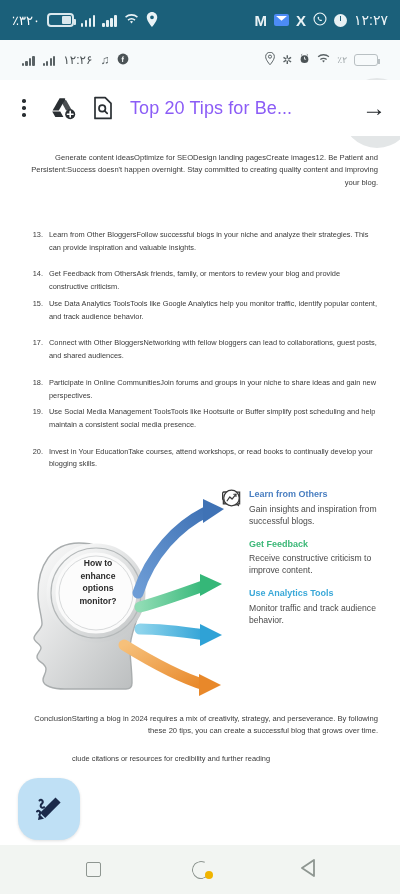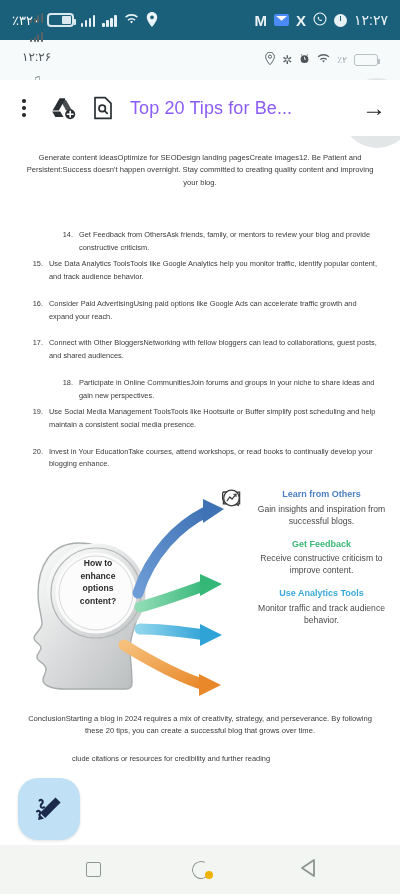--- a/index.html
+++ b/index.html
@@ -43,21 +43,21 @@
   .mailbox::after{ content:""; position:absolute; left:1.5px; top:1.5px; width:12px; height:9px;
     background:#fff; clip-path: polygon(0 0,100% 0,50% 58%); }
   .alarm { width:13px; height:13px; border-radius:50%; background:#e8f1f4; position:relative; }
   .alarm::before{ content:""; position:absolute; left:5.5px; top:2.5px; width:1.5px; height:5px; background:#1b607a;}
 
   
   .statusbar2 {
     position:relative; height:40px; background:#f7fafb;
     display:flex; align-items:center; padding:0 22px; color:#4c5356;
   }
-  .sb2-left{ display:flex; align-items:center; gap:8px;flex-direction:column;}
+  .sb2-left{ display:flex; align-items:center; gap:8px;}
   .sb2-right{ display:flex; align-items:center; gap:7px; margin-left:auto;}
   .bars2 { display:flex; align-items:flex-end; gap:1.3px; height:11px; }
   .bars2 b { width:2.2px; background:#5a6265; border-radius:1px; display:block;}
   .bars2 b:nth-child(1){height:3px}.bars2 b:nth-child(2){height:5px}
   .bars2 b:nth-child(3){height:7.5px}.bars2 b:nth-child(4){height:10px}
   .sb2-time{ font-size:12px; color:#4c5356; letter-spacing:.4px;}
   .sb2-ico{ font-size:12px; color:#5a6265; }
   .pct2{ font-size:9px; color:#9aa2a5; }
   .battery2 { width:24px; height:12px; border:1.5px solid #b9c0c3; border-radius:3px; position:relative;}
   .battery2::after{ content:""; position:absolute; right:-3px; top:3.5px; width:2px;height:5px;background:#b9c0c3;}
@@ -86,44 +86,44 @@
   }
   .fwd-arrow{ margin-left:auto; font-size:24px; color:#23272b; line-height:1; }
 
   
   .page{
     position:absolute; left:0; top:136px; right:0; bottom:49px;
     background:#fff; overflow:hidden;
   }
   .doc-pad{ padding: 16px 22px 0 22px; }
   .para{
-    font-size:7.6px; line-height:1.62; color:#3a3a3a; text-align:center;
+    font-size:7.6px; line-height:1.62; color:#3a3a3a; text-align:right;
     margin-bottom: 12px;
   }
   .list{ margin: 40px 0 0 0; padding:0 22px 0 30px; list-style:none; }
   .li{
     font-size:7.4px; line-height:1.72; color:#3a3a3a;
     display:flex; gap:6px; margin-bottom:14px;
   }
   .li .num{ min-width:13px; text-align:right; }
-  .li.tight{ margin-bottom:4px;margin-left:30px; }
+  .li.tight{ margin-bottom:4px; }
   .li .txt{ flex:1; }
 
   
   .info{ position:relative; height:222px; margin-top:14px; }
   .info svg{ position:absolute; left:0; top:0; }
   .head-label{
     position:absolute; left:62px; top:72px; width:72px; text-align:center;
     font-size:8.6px; font-weight:bold; color:#2b2b2b; line-height:1.45;
   }
   .items{ position:absolute; left:222px; top:4px; width:172px; }
   .item{ display:flex; gap:8px; margin-bottom:11px; }
   .item .ico{ width:19px; flex:0 0 19px; padding-top:1px;}
   .item .ico svg{ width:19px; height:18px; display:block;}
-  .item .body{ flex:1;text-align:center; }
+  .item .body{ flex:1; }
   .item .ttl{ font-size:9px; font-weight:bold; line-height:1.3; margin-bottom:3px;}
   .item .desc{ font-size:8.6px; color:#4a4a4a; line-height:1.38; }
 
   
   .concl{ padding: 6px 22px 0 22px; }
   .concl .para{ margin-bottom:16px; }
   .note{ font-size:7.4px; color:#3a3a3a; padding-left:50px; }
 
   
   .fab{
@@ -278,47 +278,47 @@
     <div class="fwd-arrow">→</div>
   </div>
 
   <div class="page">
 
     <div class="doc-pad">
       <p class="para">Generate content ideasOptimize for SEODesign landing pagesCreate images12. Be Patient and Persistent:Success doesn't happen overnight. Stay committed to creating quality content and improving your blog.</p>
     </div>
 
     <ul class="list">
+      <li class="li">
+        <span class="num">13.</span>
+        <span class="txt">Learn from Other BloggersFollow successful blogs in your niche and analyze their strategies. This can provide inspiration and valuable insights.</span>
+      </li>
       <li class="li tight">
         <span class="num">14.</span>
         <span class="txt">Get Feedback from OthersAsk friends, family, or mentors to review your blog and provide constructive criticism.</span>
       </li>
       <li class="li">
         <span class="num">15.</span>
         <span class="txt">Use Data Analytics ToolsTools like Google Analytics help you monitor traffic, identify popular content, and track audience behavior.</span>
       </li>
       <li class="li">
-        <span class="num">16.</span>
-        <span class="txt">Consider Paid AdvertisingUsing paid options like Google Ads can accelerate traffic growth and expand your reach.</span>
-      </li>
-      <li class="li">
         <span class="num">17.</span>
         <span class="txt">Connect with Other BloggersNetworking with fellow bloggers can lead to collaborations, guest posts, and shared audiences.</span>
       </li>
       <li class="li tight">
         <span class="num">18.</span>
         <span class="txt">Participate in Online CommunitiesJoin forums and groups in your niche to share ideas and gain new perspectives.</span>
       </li>
       <li class="li">
         <span class="num">19.</span>
         <span class="txt">Use Social Media Management ToolsTools like Hootsuite or Buffer simplify post scheduling and help maintain a consistent social media presence.</span>
       </li>
       <li class="li">
         <span class="num">20.</span>
-        <span class="txt">Invest in Your EducationTake courses, attend workshops, or read books to continually develop your blogging enhance.</span>
+        <span class="txt">Invest in Your EducationTake courses, attend workshops, or read books to continually develop your blogging skills.</span>
       </li>
     </ul>
 
     <div class="info">
       <svg width="230" height="222" viewBox="0 0 230 222">
         <defs>
           <linearGradient id="headg" x1="0" y1="0" x2="1" y2="1">
             <stop offset="0%" stop-color="#fdfdfd"></stop>
               <stop offset="100%" stop-color="#b9bcbd"></stop>
           </linearGradient>
@@ -360,21 +360,21 @@
         <path d="M200 139 L 222 150 L 200 161 Z" fill="#2fa2d6"></path>
 
         <path d="M124 160 C 150 176, 178 192, 205 200" stroke="url(#ar4)" stroke-width="11" fill="none" stroke-linecap="round"></path>
         <path d="M199 189 L 221 200 L 199 211 Z" fill="#e8882a"></path>
       </svg>
 
       <div class="head-label">
         <div>How to</div>
         <div>enhance</div>
         <div>options</div>
-        <div>content?</div>
+        <div>monitor?</div>
       </div>
 
       <div class="items">
 
         <div class="item">
           <div class="ico">
             <svg viewBox="0 0 20 19">
               <path d="M1.4 3.2h7.2v12.4H1.4z" fill="none" stroke="#3b3b3b" stroke-width="1.3"></path>
               <path d="M11.4 3.2h7.2v12.4h-7.2z" fill="none" stroke="#3b3b3b" stroke-width="1.3"></path>
               <path d="M2.8 5.4h4.4M2.8 7.4h4.4M2.8 9.4h4.4M12.8 5.4h4.4M12.8 7.4h4.4" stroke="#3b3b3b" stroke-width="1"></path>

